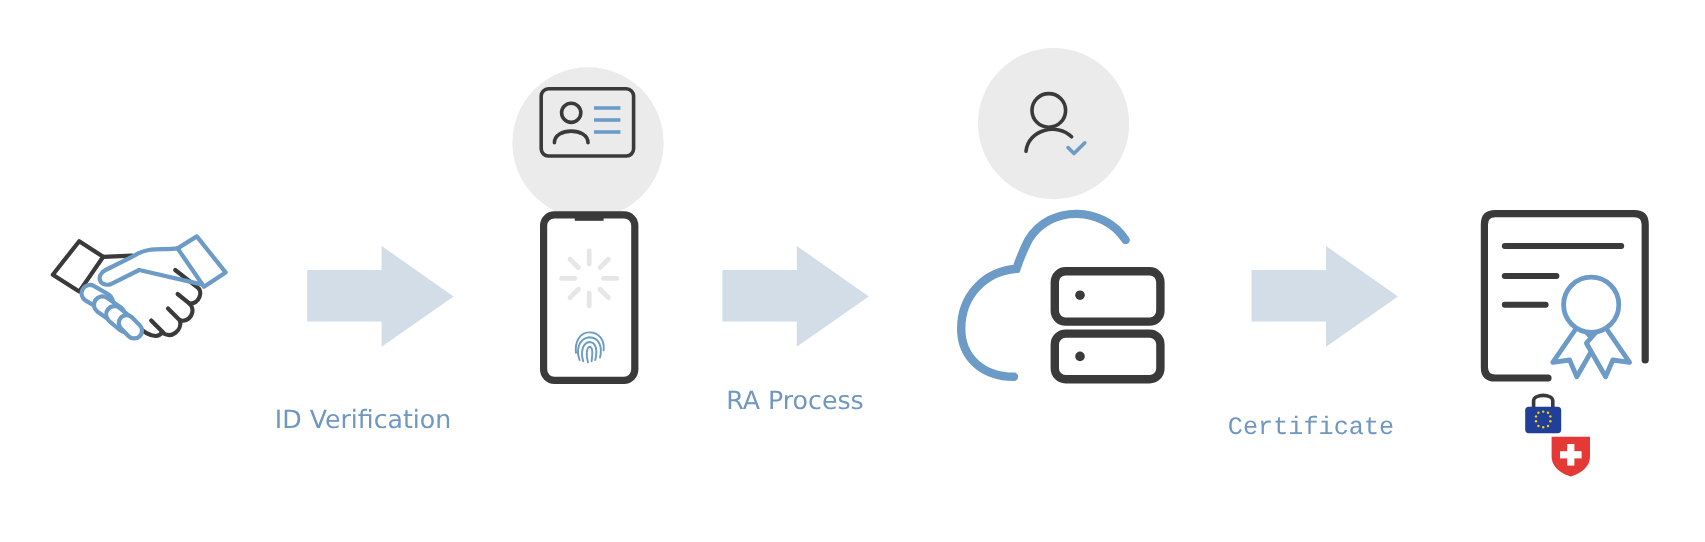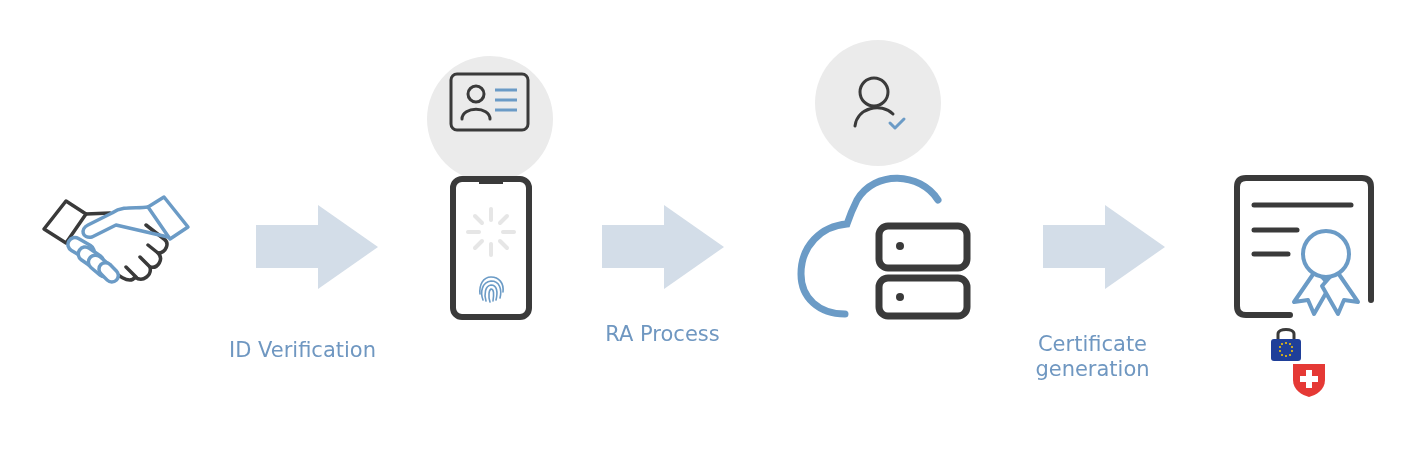--- a/index.html
+++ b/index.html
@@ -101,23 +101,22 @@
       <circle cx="105" cy="123" r="4" fill="#3a3a3a"></circle>
     </g>
   </svg>
 </div>
 
 <div class="abs" style="left:1043px; top:205px;">
   <svg width="122" height="84" viewBox="0 0 122 84">
     <polygon points="0,20 62,20 62,0 122,42 62,84 62,63 0,63" fill="#d3dde8"></polygon>
   </svg>
 </div>
-<div class="abs label" style="left:1000px; top:332px; width:185px;">
+<div class="abs label" style="left:1000px; top:345px; width:185px;font-family:Liberation Mono, monospace;">
   <div>Certificate</div>
-  <div>generation</div>
 </div>
 
 <div class="abs" style="left:1232px; top:174px;">
   <svg width="150" height="145" viewBox="0 0 150 145">
     <path d="M58,141 L14,141 C8,141 5,138 5,132 L5,13 C5,7 8,4 14,4 L130,4 C136,4 139,7 139,13 L139,126" fill="none" stroke="#3a3a3a" stroke-width="6" stroke-linecap="round"></path>
     <line x1="22" y1="31" x2="119" y2="31" stroke="#3a3a3a" stroke-width="5" stroke-linecap="round"></line>
     <line x1="22" y1="56" x2="65" y2="56" stroke="#3a3a3a" stroke-width="5" stroke-linecap="round"></line>
     <line x1="22" y1="80" x2="56" y2="80" stroke="#3a3a3a" stroke-width="5" stroke-linecap="round"></line>
     <g fill="#fff" stroke="#6b9bc6" stroke-width="4" stroke-linejoin="round">
       <polygon points="84,96 62,128 76,126 82,140 98,112"></polygon>

